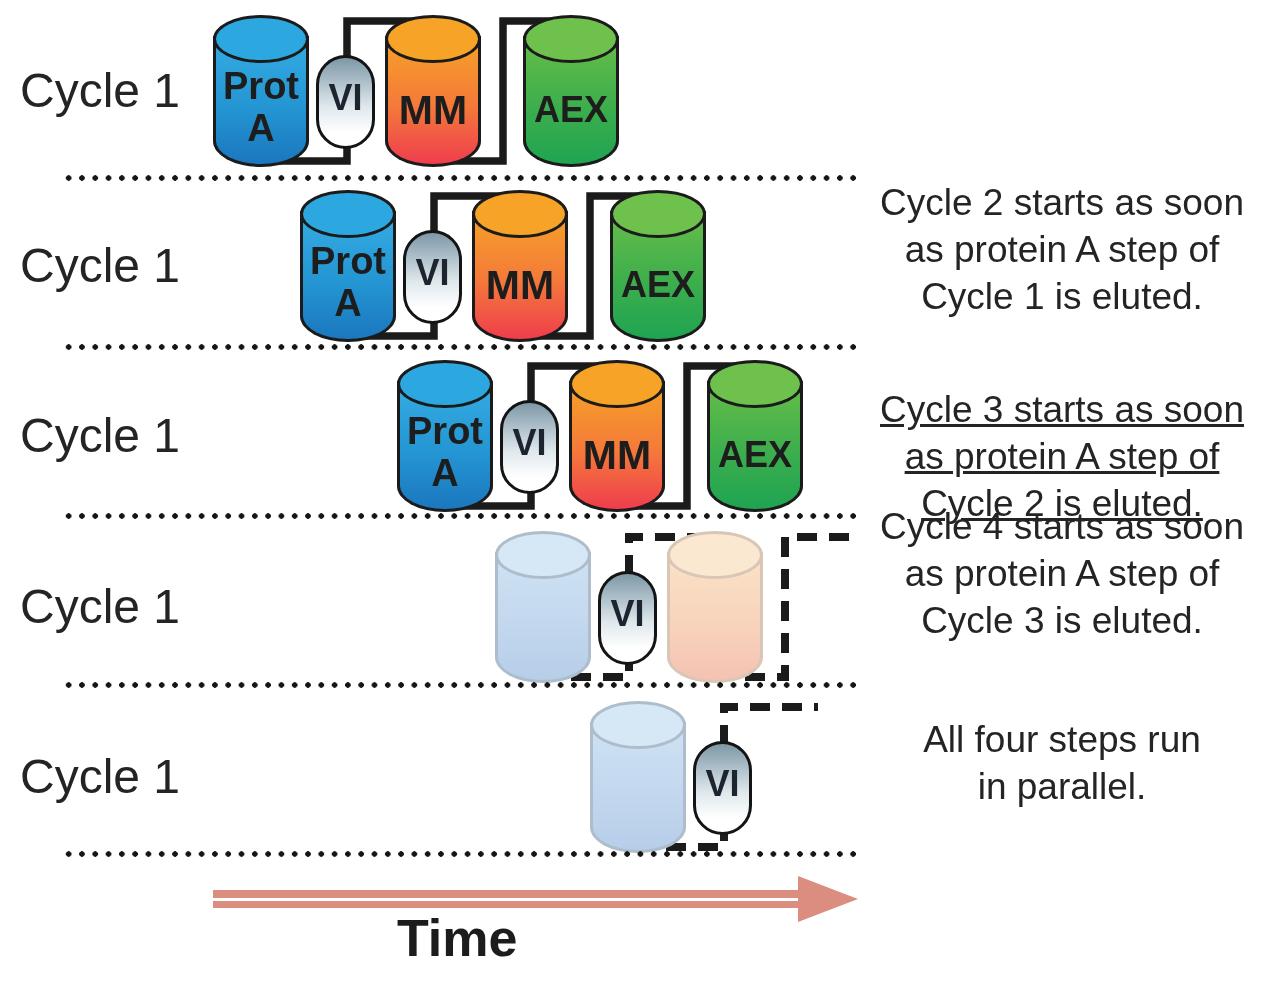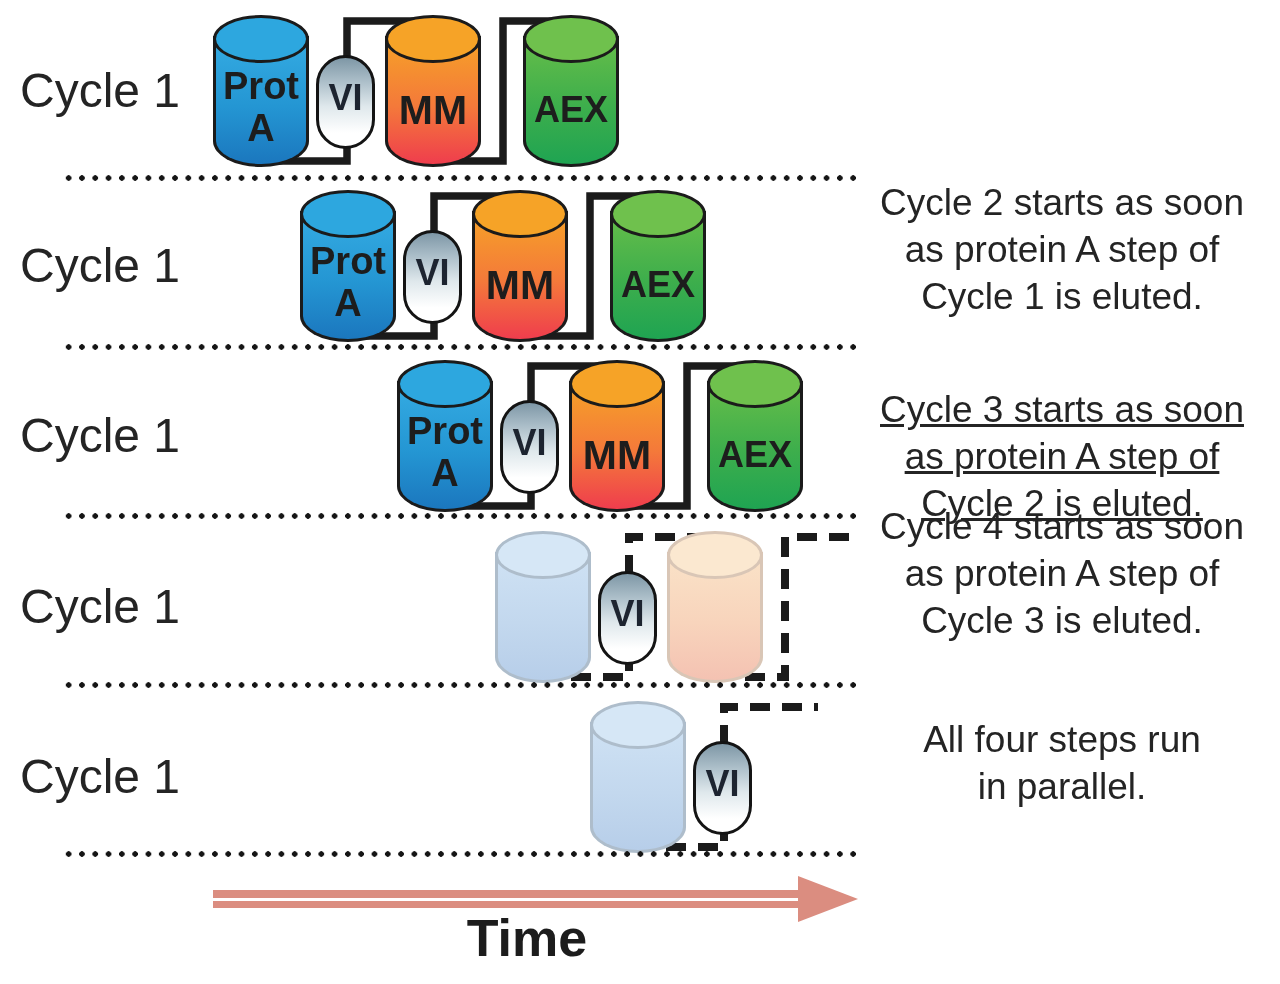--- a/index.html
+++ b/index.html
@@ -40,21 +40,21 @@
     background-image:radial-gradient(circle,#151515 2.5px,transparent 3px);
     background-size:13.3px 8px;background-position:0 50%;background-repeat:repeat-x;
   }
   .annotation{
     position:absolute;left:850px;width:424px;text-align:center;
     font-size:37px;line-height:47px;font-weight:500;color:#242424;
   }
   .arrow-shaft{position:absolute;}
   .arrow-head{position:absolute;width:0;height:0;}
   .time-label{
-    position:absolute;left:397px;width:260px;top:908px;text-align:center;
+    position:absolute;left:397px;width:260px;top:908px;
     font-size:52px;font-weight:700;color:#1c1c1c;
   }
 </style>
 </head>
 <body>
 
 <div id="stage">
   <div id="rows-layer">
       <svg class="conn-svg" width="880" height="180" style="left: 0px; top: 1px;">
         <path d="M 257 160 H 347 V 20 H 431" fill="none" stroke="#1b1b1b" stroke-width="7.5"></path>

